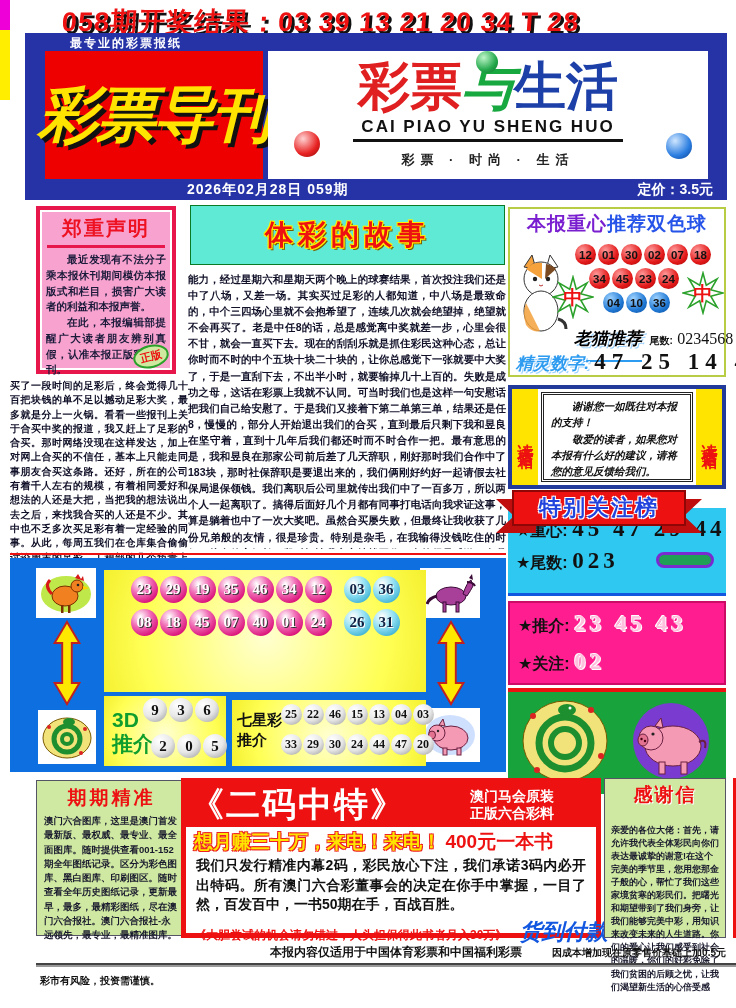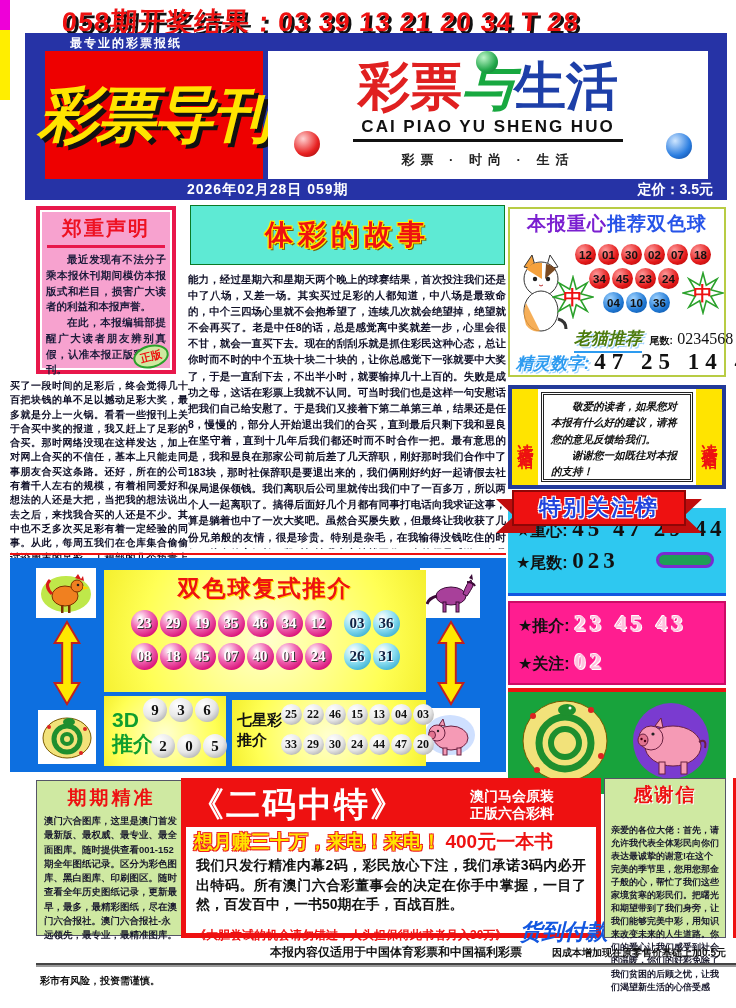--- a/index.html
+++ b/index.html
@@ -64,22 +64,22 @@
   .rec-row.r2 { margin-left:14px; } .rec-row.r3 { margin-left:28px; }
   .sball { width:21px; height:21px; border-radius:50%; margin:0 1px; display:flex; align-items:center; justify-content:center;
            font-size:11.5px; font-weight:bold; color:#111; }
   .sred  { background:radial-gradient(circle at 35% 30%,#ff9a9a,#e31919 60%,#a30707); }
   .sblue { background:radial-gradient(circle at 35% 30%,#9ed2ff,#1f78d4 60%,#0b4b96); }
   .burst { position:absolute; width:42px; height:44px; }
   .burst svg { position:absolute; left:0; top:0; }
   .burst span { position:absolute; left:0; top:10px; width:100%; text-align:center; font-size:19px; font-weight:bold; color:#ee1111; }
   .burst.bl { left:42px; top:66px; } .burst.br { right:0px; top:62px; }
   .laomao-row { position:absolute; left:64px; top:118px; white-space:nowrap; }
-  .laomao { display:inline-block; font-size:17px; font-weight:bold; font-style:italic; color:#4d7c0f;
-            text-shadow:1px 1px 0 #fff,2px 2px 0 #9cd2ff; border-bottom:2px solid #2d9bf0; padding-bottom:1px; }
+  .laomao { display:inline-block; font-size:17px; font-weight:bold; font-style:italic; color:#000000;
+            text-shadow:1px 1px 0 #fff,2px 2px 0 #9cd2ff; border-bottom:2px solid #2d9bf0; padding-bottom:10px; }
   .tail-label { font-size:10px; font-weight:bold; color:#111; margin-left:3px; }
   .tail-value { font-family:"Liberation Serif","DejaVu Serif",serif; font-size:16px; color:#111; }
   .spirit-row { position:absolute; left:6px; top:140px; white-space:nowrap; }
   .spirit-label { font-size:17px; font-weight:bold; font-style:italic; color:#2d9bf0; text-shadow:1px 1px 0 #fff,2px 2px 0 #9cd2ff; }
   .spirit-value { font-family:"Liberation Serif","DejaVu Serif",serif; font-size:23px; font-weight:bold; color:#111; letter-spacing:6px; }
 
   
   .mailbox { position:absolute; left:508px; top:385px; width:218px; height:104px; background:#fff;
              border:4px solid #223a99; display:flex; }
   .mail-side { width:26px; background:#ffe400; color:#ee1111; font-size:16px; font-weight:bold;
@@ -280,22 +280,22 @@
     </div>
     <div class="spirit-row">
       <span class="spirit-label">精灵数字:</span>
       <span class="spirit-value">47 25 14 42</span>
     </div>
   </div>
 
   <div class="mailbox">
     <div class="mail-side">读者信箱</div>
     <div class="mail-center">
+      <p>谢谢您一如既往对本报的支持！</p>
       <p>敬爱的读者，如果您对本报有什么好的建议，请将您的意见反馈给我们。</p>
-      <p>谢谢您一如既往对本报的支持！</p>
     </div>
     <div class="mail-side">读者信箱</div>
   </div>
 
   <div class="ribbon">
     <div class="fold fl"></div>
     <div class="fold fr"></div>
     <div class="bar">
         <span>特别关注榜</span>
       </div>
@@ -412,21 +412,20 @@
           <path d="M15 2 L28 24 L20 24 L20 66 L28 66 L15 88 L2 66 L10 66 L10 24 L2 24 Z" fill="#ffe800" stroke="#c02020" stroke-width="2"></path>
         </svg>
     </div>
     <div class="arrow ar">
       <svg width="30" height="86" viewBox="0 0 30 90">
           <path d="M15 2 L28 24 L20 24 L20 66 L28 66 L15 88 L2 66 L10 66 L10 24 L2 24 Z" fill="#ffe800" stroke="#c02020" stroke-width="2"></path>
         </svg>
     </div>
 
     <div class="ybox ssqbox">
-      <div class="ssq-title">双色球复式推介</div>
       <div class="ssq-row">
         <span style="display:flex">
             <span class="bball bpink">23</span>
             <span class="bball bpink">29</span>
             <span class="bball bpink">19</span>
             <span class="bball bpink">35</span>
             <span class="bball bpink">46</span>
             <span class="bball bpink">34</span>
             <span class="bball bpink">12</span>
           </span>

